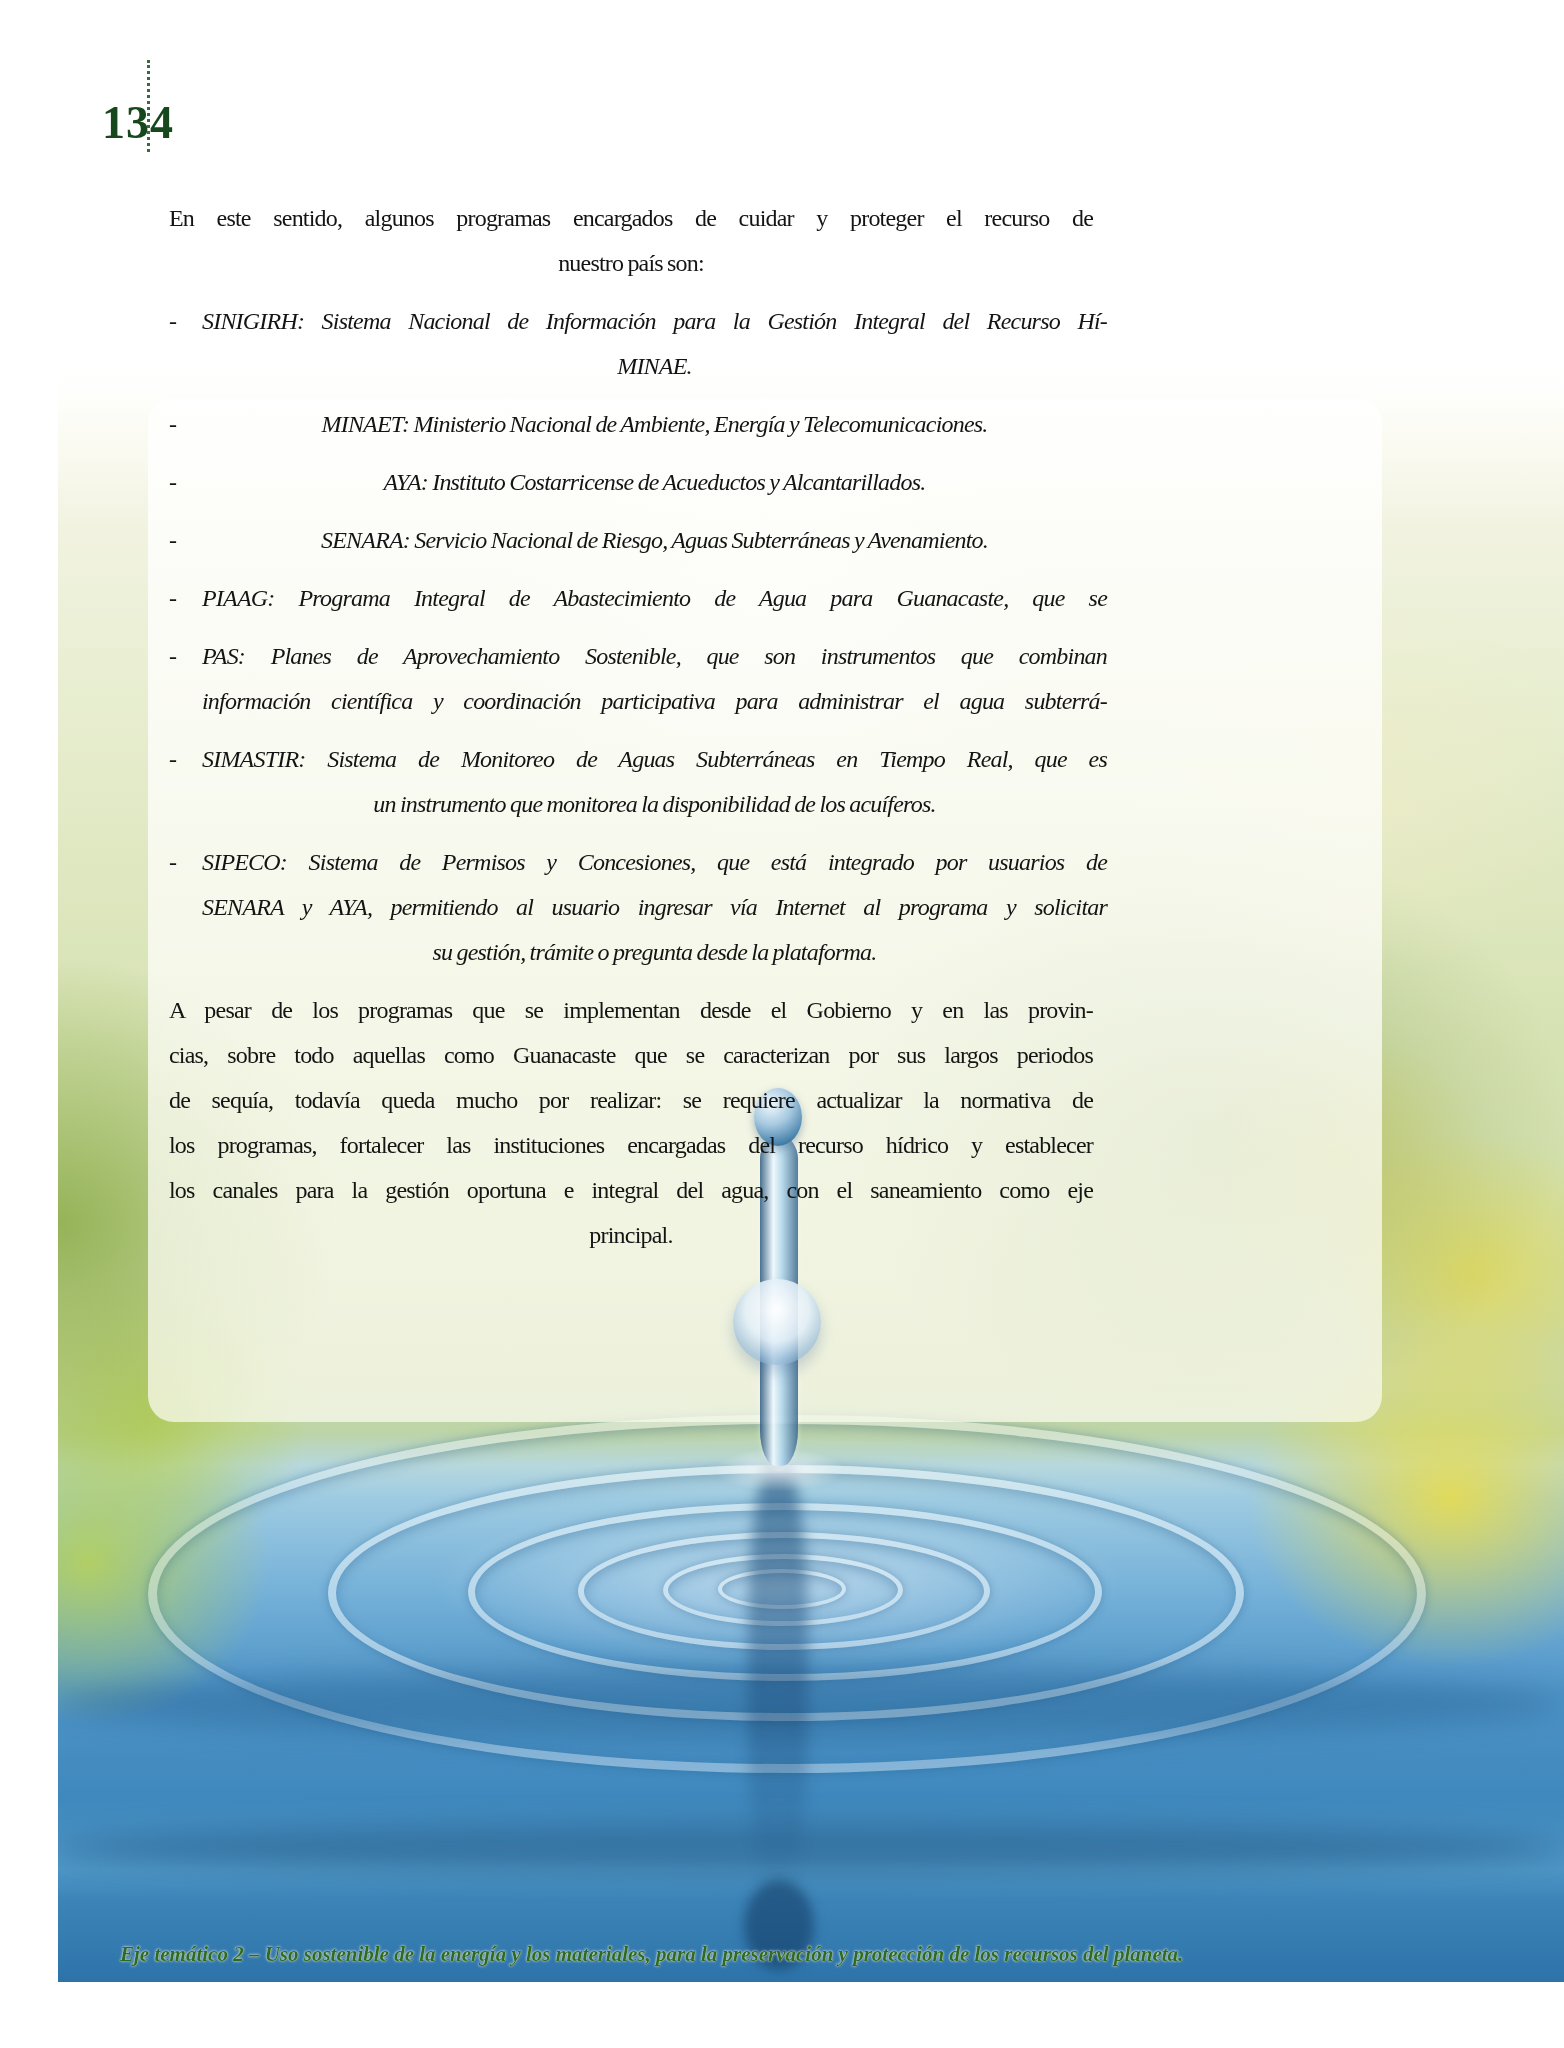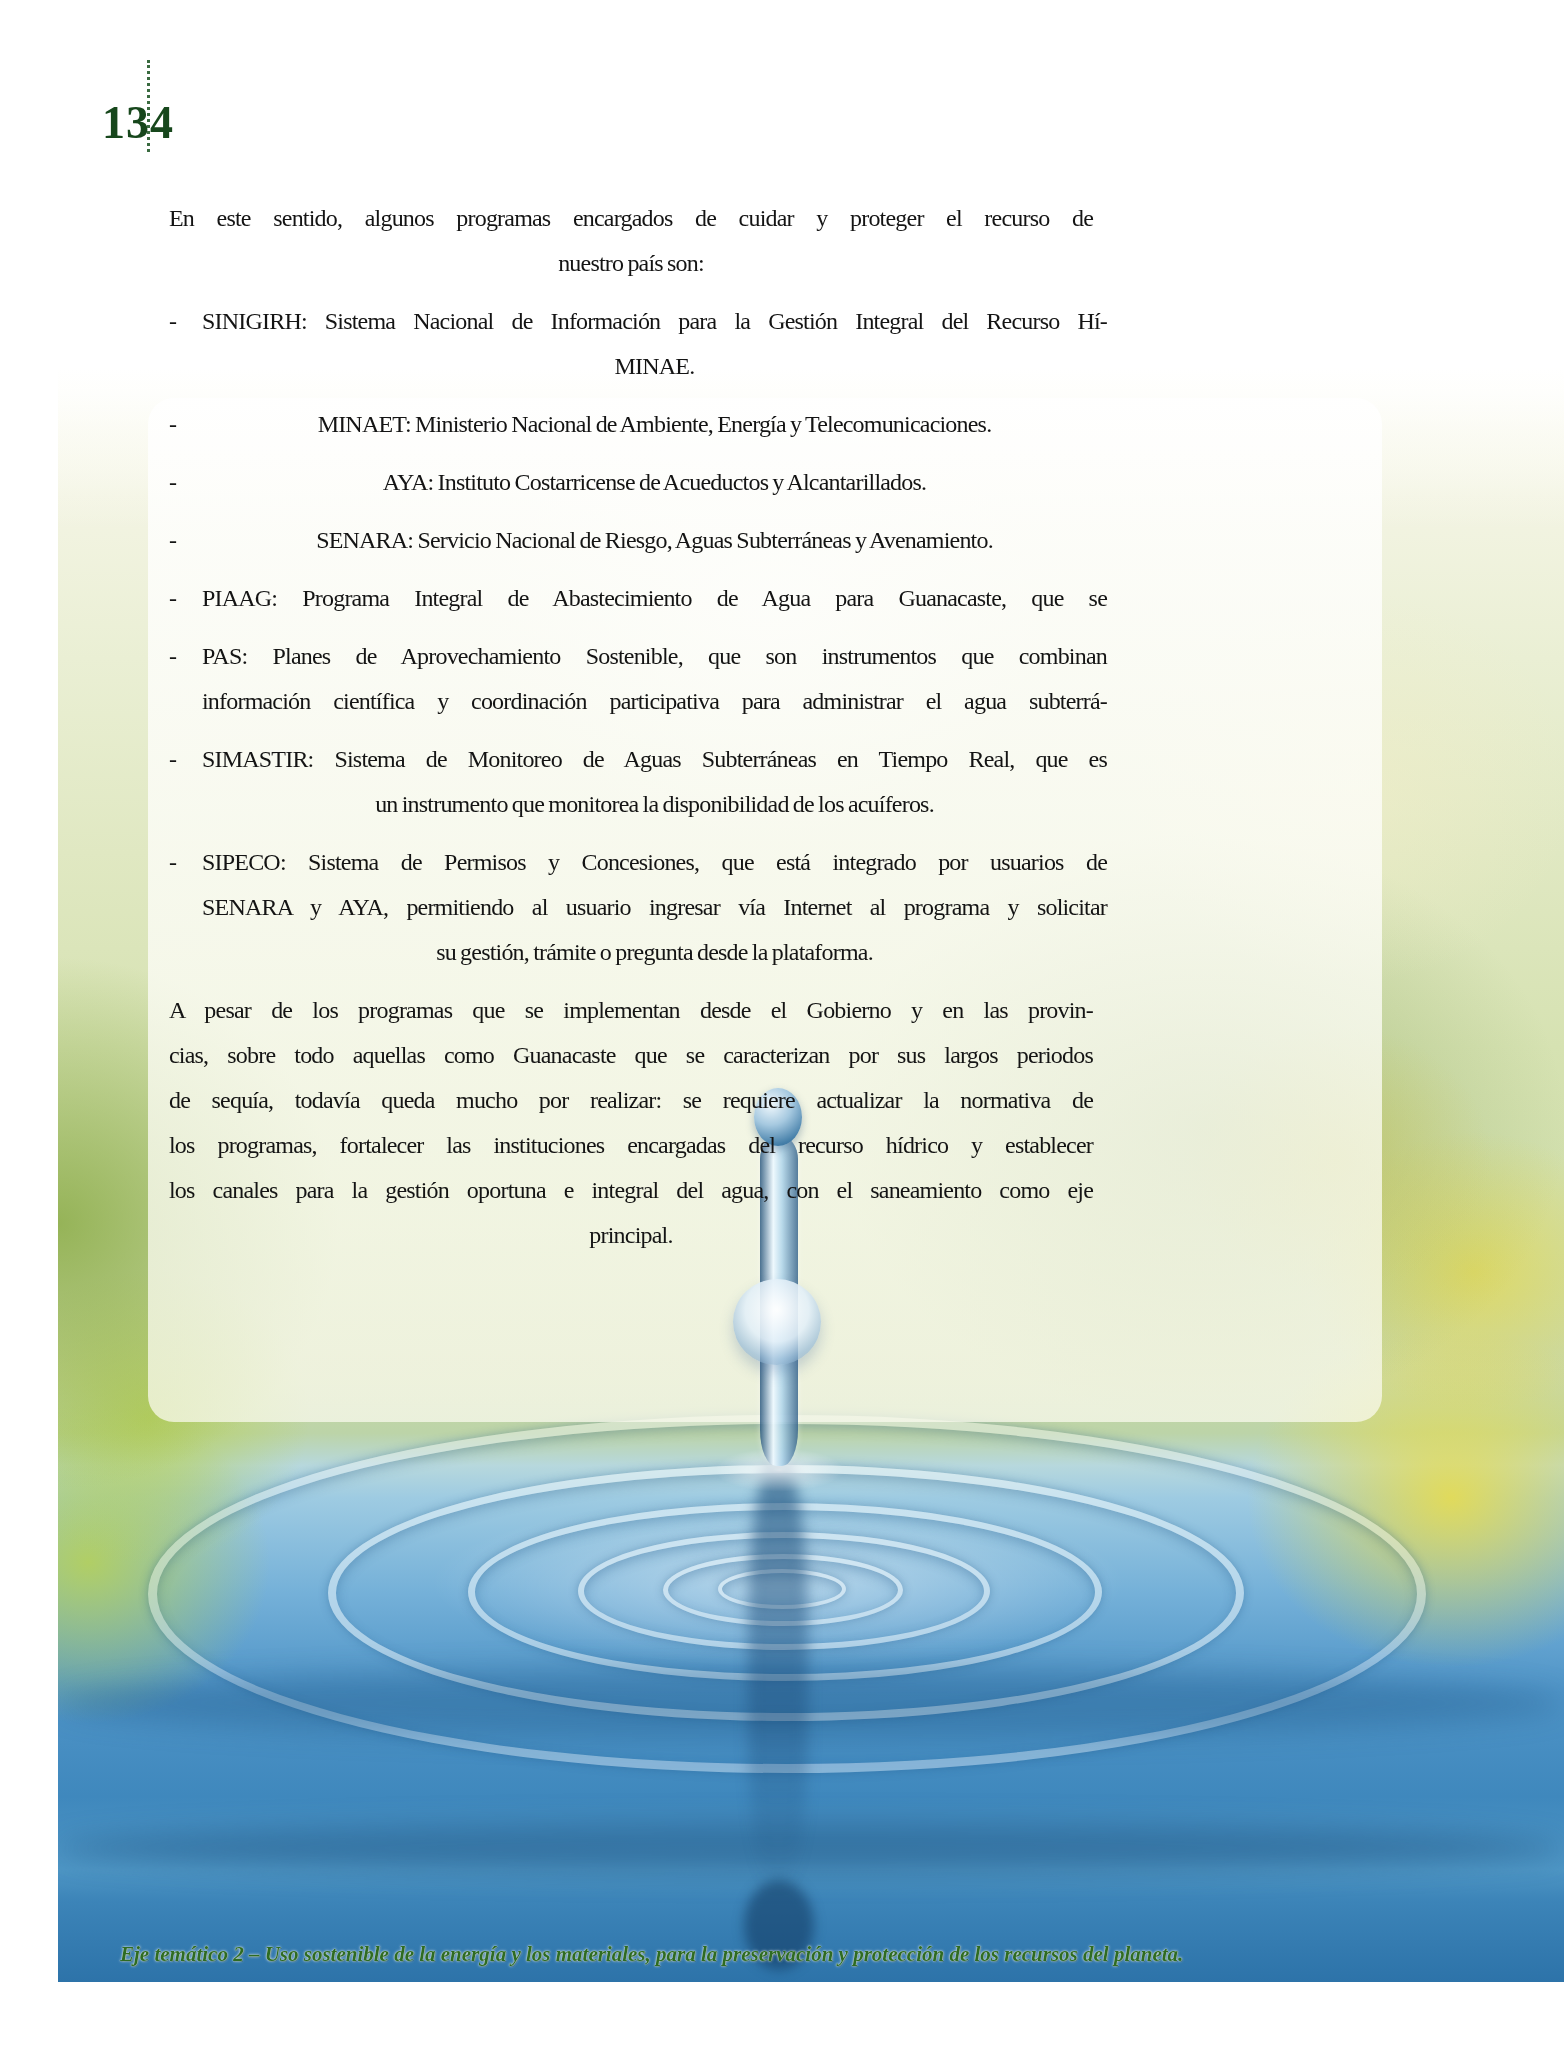--- a/index.html
+++ b/index.html
@@ -105,21 +105,21 @@
   .text-layer{
     position:absolute;left:155px;top:196px;width:938px;z-index:4;
     color:#141414;font-size:24px;line-height:45px;
     letter-spacing:-0.8px;word-spacing:-1px;
   }
   .block{margin:0 0 13px 14px;}
   .tline{text-align:center;}
   .tline.j{text-align:justify;text-align-last:justify;}
   .item{display:flex;}
   .dash{width:33px;flex:0 0 33px;}
-  .ltext{width:905px;flex:0 0 905px;}
+  .ltext{width:905px;flex:0 0 905px;font-style:italic;}
   
   .footer{
     position:absolute;left:120px;top:1942px;z-index:5;
     font-size:21px;font-style:italic;font-weight:700;
     color:#2e6b22;
     text-shadow:0 0 3px rgba(255,255,255,.95), 0 0 1px rgba(255,255,255,.9), 1px 1px 0 rgba(25,60,25,.35);
   }
 </style>
 </head>
 <body>

